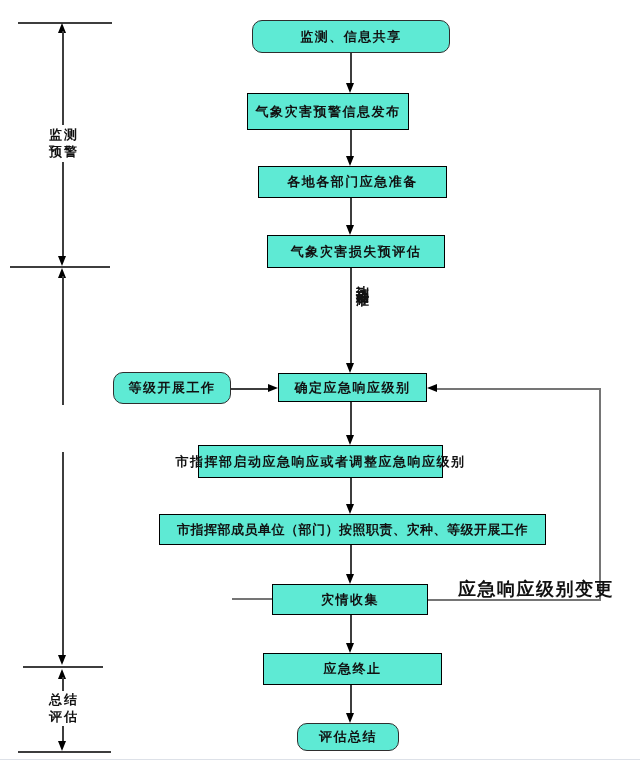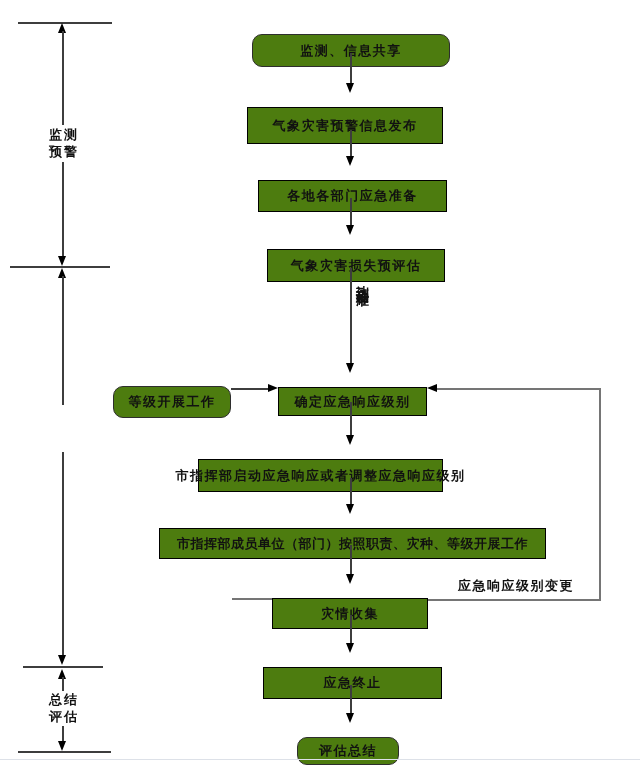--- a/index.html
+++ b/index.html
@@ -3,36 +3,36 @@
 <meta charset="utf-8">
 <style>
   html,body { margin:0; padding:0; background:#ffffff; }
   .canvas {
     position:relative; width:640px; height:766px; background:#ffffff;
     font-family:"Liberation Sans", sans-serif; font-weight:bold; color:#111;
     overflow:hidden;
   }
   .node {
     position:absolute; display:flex; align-items:center; justify-content:center;
-    border:1.4px solid #000; background:#4d7c0f; box-sizing:border-box;
-    font-size:13px; letter-spacing:1.5px; white-space:nowrap; text-align:left;margin-top:14px;
+    border:1.4px solid #000; background:#5eead4; box-sizing:border-box;
+    font-size:13px; letter-spacing:1.5px; white-space:nowrap; text-align:left;
   }
   .round { border-radius:10px; border-width:1.7px; border-color:#2e2e2e; }
   .vl { position:absolute; width:1.6px; background:#3d3d3d; }
   .hl { position:absolute; height:1.6px; background:#3d3d3d; }
   .fbv { position:absolute; width:2px; background:#757575; }
   .fbh { position:absolute; height:2px; background:#757575; }
   .ah { position:absolute; width:0; height:0; }
   .ah.down  { border-left:4.5px solid transparent; border-right:4.5px solid transparent; border-top:10px solid #000; }
   .ah.up    { border-left:4.5px solid transparent; border-right:4.5px solid transparent; border-bottom:10px solid #000; }
   .ah.right { border-top:4.5px solid transparent; border-bottom:4.5px solid transparent; border-left:10px solid #000; }
   .ah.left  { border-top:4.5px solid transparent; border-bottom:4.5px solid transparent; border-right:10px solid #000; }
   .phase { position:absolute; width:60px; text-align:center; font-size:13px;
            line-height:17px; letter-spacing:2px; background:#fff; }
-  .elabel { position:absolute; font-size:13px; letter-spacing:1.5px; white-space:nowrap; }
+  .elabel { position:absolute; font-size:18px; letter-spacing:1.5px; white-space:nowrap; }
   .vtext { position:absolute; writing-mode:vertical-rl; text-orientation:upright;
            font-size:13px; letter-spacing:1.5px; line-height:18px; background:transparent; }
   .edgefaint { position:absolute; left:0; top:759px; width:640px; height:1px; background:#dde1e8; }
 </style>
 </head>
 <body>
 
 <div class="canvas">
 
   <div class="hl" style="left:18px;top:22px;width:94px"></div>
@@ -58,21 +58,21 @@
   <div class="vl" style="left:62px;top:677px;height:14px"></div>
   <div class="phase" style="left:34px;top:691px">
     <div>总结</div>
     <div>评估</div>
   </div>
   <div class="vl" style="left:62px;top:726px;height:17px"></div>
   <div class="ah down" style="left:58px;top:741px"></div>
 
   <div class="node round" style="left:252px;top:20px;width:198px;height:33px">监测、信息共享</div>
 
-  <div class="node" style="left:247px;top:93px;width:196px;height:37px">气象灾害预警信息发布</div>
+  <div class="node" style="left:247px;top:93px;width:162px;height:37px">气象灾害预警信息发布</div>
 
   <div class="node" style="left:267px;top:235px;width:178px;height:33px">气象灾害损失预评估</div>
 
   <div class="node" style="left:258px;top:166px;width:189px;height:32px">各地各部门应急准备</div>
 
   <div class="node round" style="left:113px;top:372px;width:118px;height:32px">等级开展工作</div>
 
   <div class="node" style="left:278px;top:373px;width:149px;height:29px">确定应急响应级别</div>
 
   <div class="node" style="left:198px;top:445px;width:245px;height:33px">市指挥部启动应急响应或者调整应急响应级别</div>

